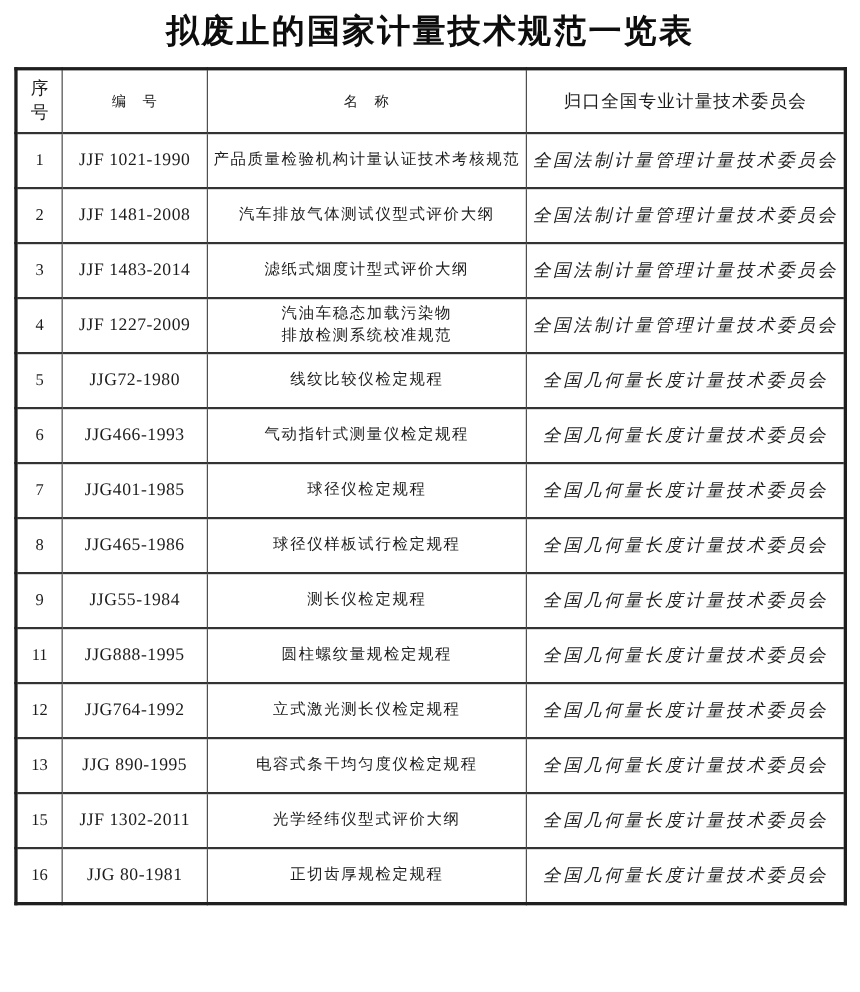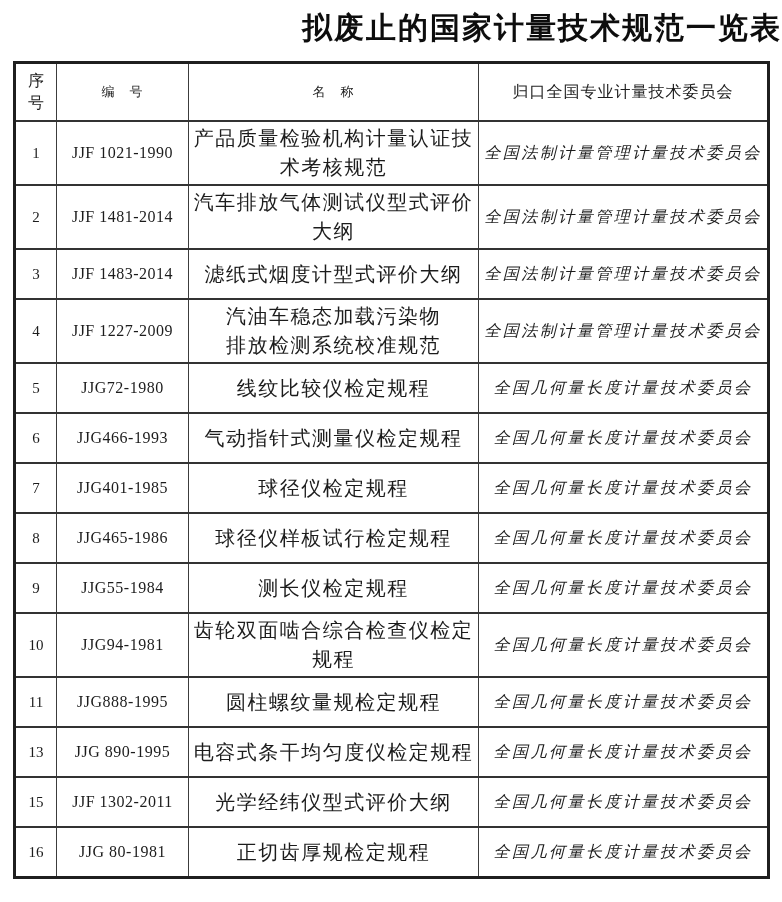--- a/index.html
+++ b/index.html
@@ -12,21 +12,21 @@
   .page {
     position: relative;
     width: 782px;
     height: 902px;
     background: #ffffff;
     overflow: hidden;
   }
   .doc-title {
     margin: 0;
     padding-top: 8px;
-    text-align: right;
+    text-align: center;
     font-size: 30px;
     font-weight: bold;
     letter-spacing: 2px;
     font-family: "Liberation Serif", "DejaVu Serif", serif;
     color: #0d0d0d;
   }
   table.specs {
     border-collapse: collapse;
     table-layout: fixed;
     width: 754px;
@@ -65,21 +65,21 @@
     letter-spacing: 1px;
     margin-top: 48px;
   }
   td.cell-index { font-size: 15px; }
   td.cell-code {
     font-size: 16px;
     letter-spacing: 0.5px;
     white-space: nowrap;
   }
   td.cell-name {
-    font-size: 20px;
+    font-size: 14px;
     letter-spacing: 1.5px;
     line-height: 1.45;
     white-space: pre-line;
     margin-top: 42px;
   }
   td.cell-committee {
     font-size: 16px;
     letter-spacing: 2.5px;
     font-style: italic;
   }
@@ -108,21 +108,21 @@
     </thead>
     <tbody>
       <tr class="body-row">
         <td class="cell-index">1</td>
         <td class="cell-code">JJF 1021-1990</td>
         <td class="cell-name">产品质量检验机构计量认证技术考核规范</td>
         <td class="cell-committee">全国法制计量管理计量技术委员会</td>
       </tr>
       <tr class="body-row">
         <td class="cell-index">2</td>
-        <td class="cell-code">JJF 1481-2014</td>
+        <td class="cell-code">JJF 1481-2008</td>
         <td class="cell-name">汽车排放气体测试仪型式评价大纲</td>
         <td class="cell-committee">全国法制计量管理计量技术委员会</td>
       </tr>
       <tr class="body-row">
         <td class="cell-index">3</td>
         <td class="cell-code">JJF 1483-2014</td>
         <td class="cell-name">滤纸式烟度计型式评价大纲</td>
         <td class="cell-committee">全国法制计量管理计量技术委员会</td>
       </tr>
       <tr class="body-row">
@@ -156,29 +156,29 @@
         <td class="cell-name">球径仪样板试行检定规程</td>
         <td class="cell-committee">全国几何量长度计量技术委员会</td>
       </tr>
       <tr class="body-row">
         <td class="cell-index">9</td>
         <td class="cell-code">JJG55-1984</td>
         <td class="cell-name">测长仪检定规程</td>
         <td class="cell-committee">全国几何量长度计量技术委员会</td>
       </tr>
       <tr class="body-row">
-        <td class="cell-index">10</td>
-        <td class="cell-code">JJG94-1981</td>
-        <td class="cell-name">齿轮双面啮合综合检查仪检定规程</td>
+        <td class="cell-index">11</td>
+        <td class="cell-code">JJG888-1995</td>
+        <td class="cell-name">圆柱螺纹量规检定规程</td>
         <td class="cell-committee">全国几何量长度计量技术委员会</td>
       </tr>
       <tr class="body-row">
-        <td class="cell-index">11</td>
-        <td class="cell-code">JJG888-1995</td>
-        <td class="cell-name">圆柱螺纹量规检定规程</td>
+        <td class="cell-index">12</td>
+        <td class="cell-code">JJG764-1992</td>
+        <td class="cell-name">立式激光测长仪检定规程</td>
         <td class="cell-committee">全国几何量长度计量技术委员会</td>
       </tr>
       <tr class="body-row">
         <td class="cell-index">13</td>
         <td class="cell-code">JJG 890-1995</td>
         <td class="cell-name">电容式条干均匀度仪检定规程</td>
         <td class="cell-committee">全国几何量长度计量技术委员会</td>
       </tr>
       <tr class="body-row">
         <td class="cell-index">15</td>

